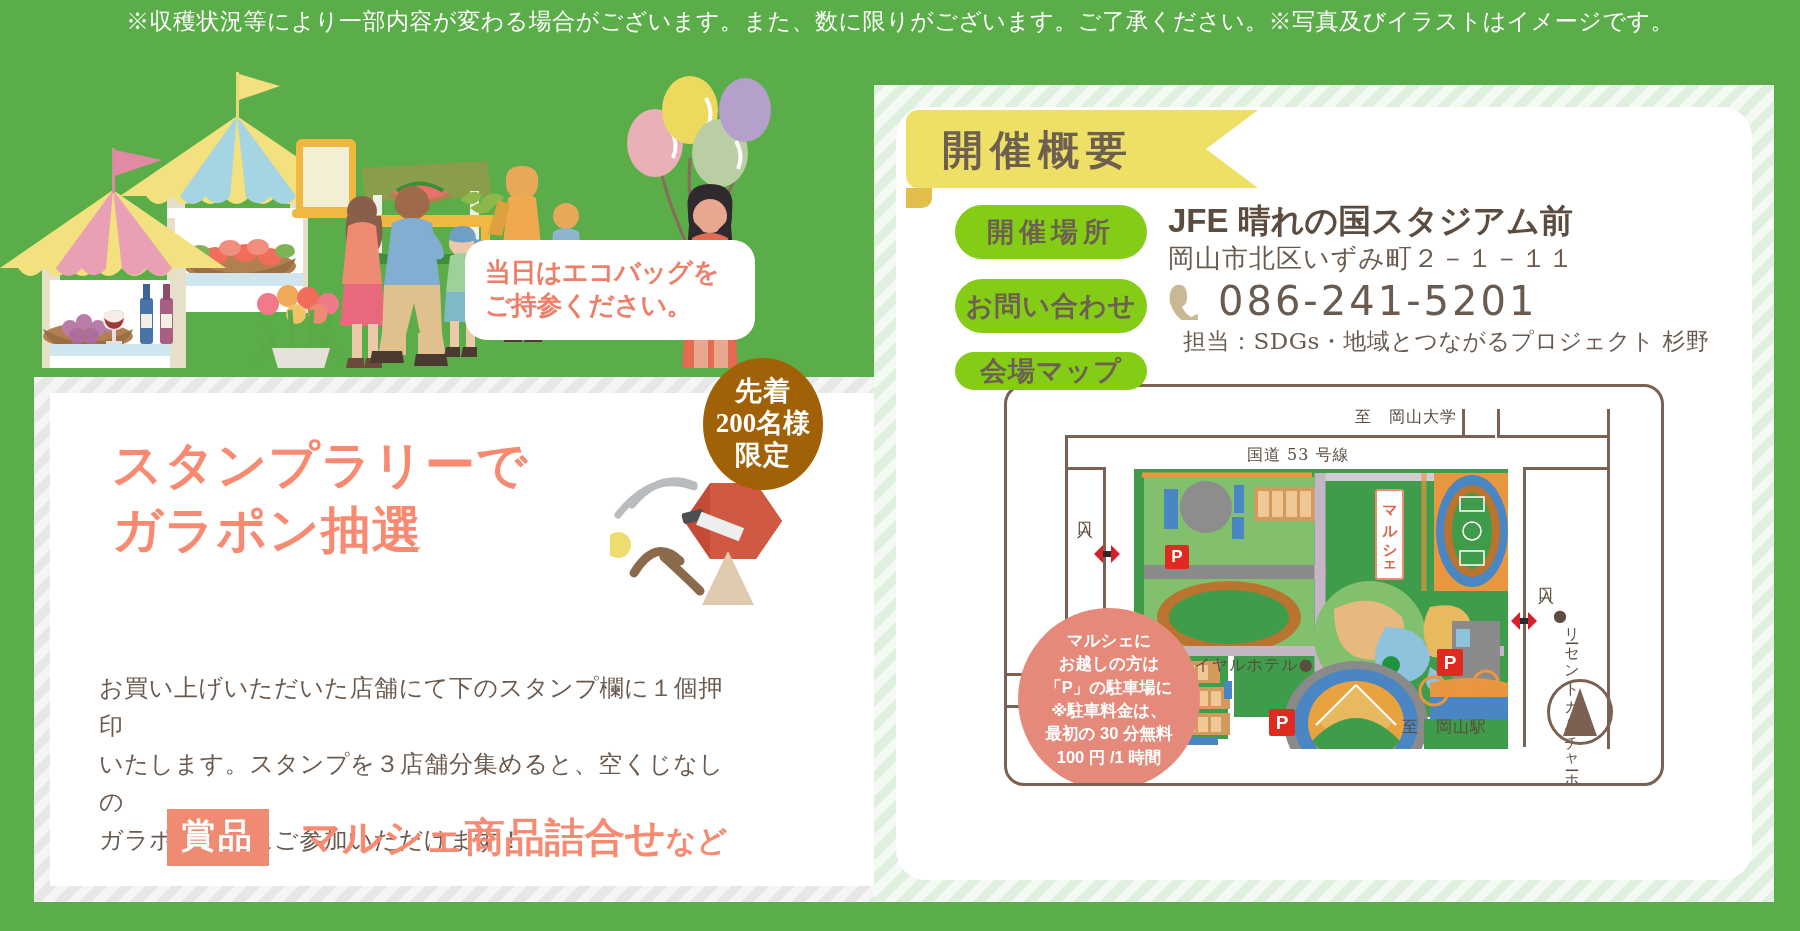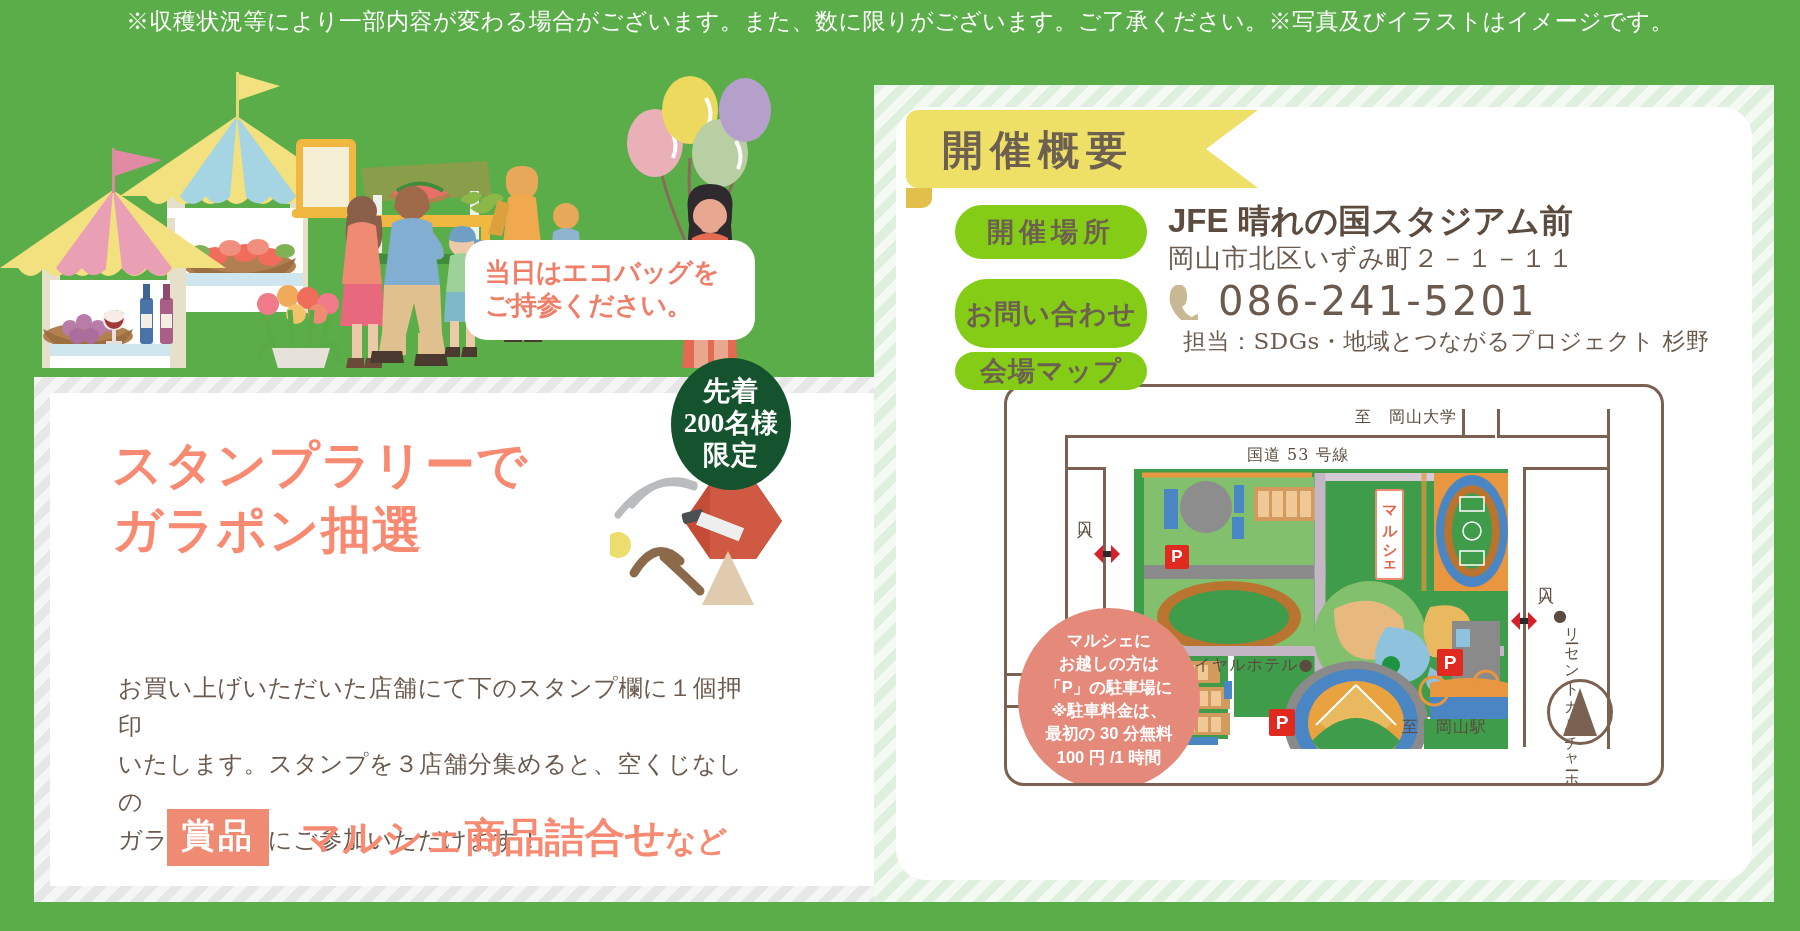--- a/index.html
+++ b/index.html
@@ -62,21 +62,21 @@
   }
   .rally-title {
     position: absolute; left: 62px; top: 40px;
     color: #f98a72;
     font-weight: bold;
     font-size: 50px;
     line-height: 1.30;
     letter-spacing: 1px;
   }
   .rally-body {
-    position: absolute; left: 68px; top: 277px;
+    position: absolute; left: 49px; top: 277px;
     width: 640px;
     color: #6b5a4e;
     font-family: "DejaVu Serif", "Liberation Serif", serif;
     font-size: 24px;
     line-height: 1.58;
     letter-spacing: 0.6px;
   }
   .prize-row {
     position: absolute; left: 82px; top: 416px;
     display: flex; align-items: center; gap: 32px; margin-left: 35px;
@@ -90,24 +90,24 @@
   .prize-main {
     color: #f98a72; font-weight: bold; font-size: 40px; letter-spacing: 0px;
   }
   .prize-suffix { font-size: 30px; }
 
   
   .gacha { position: absolute; left: 560px; top: 60px; }
 
   
   .badge {
-    position: absolute; left: 671px; top: 358px;
+    position: absolute; left: 703px; top: 358px;
     width: 120px; height: 132px;
     border-radius: 50%;
-    background: #14532d;
+    background: #a16207;
     color: #ffffff;
     display: flex; flex-direction: column;
     align-items: center; justify-content: center;
     font-weight: bold;
     line-height: 1.18;
     z-index: 6;
   }
   .badge span { display: block; }
   .badge .b1 { font-size: 27px; letter-spacing: 1px; }
   .badge .b2 { font-size: 27px; letter-spacing: 0px; font-family: Liberation Serif, serif; }
@@ -163,21 +163,21 @@
     background: #84cc16;
     color: #6e6050;
     font-weight: bold;
     font-size: 27px;
     border-radius: 32px;
     display: flex; align-items: center; justify-content: center;
     letter-spacing: 5px;
     z-index: 5;
   }
   .pill-place { left: 955px; top: 205px; width: 192px; height: 54px; }
-  .pill-contact { left: 955px; top: 279px; width: 192px; height: 69px; letter-spacing: 1px;}
+  .pill-contact { left: 955px; top: 279px; width: 192px; height: 54px; letter-spacing: 1px;}
   .pill-map { left: 955px; top: 352px; width: 192px; height: 38px; letter-spacing: 1px;}
 
   .venue-name {
     position: absolute; left: 1168px; top: 199px;
     color: #5b4c3f; font-weight: bold; font-size: 33px; letter-spacing: 0px;
   }
   .venue-addr {
     position: absolute; left: 1168px; top: 241px;
     color: #6b5a4e; font-size: 26px;
     font-family: "DejaVu Serif","Liberation Serif",serif;

